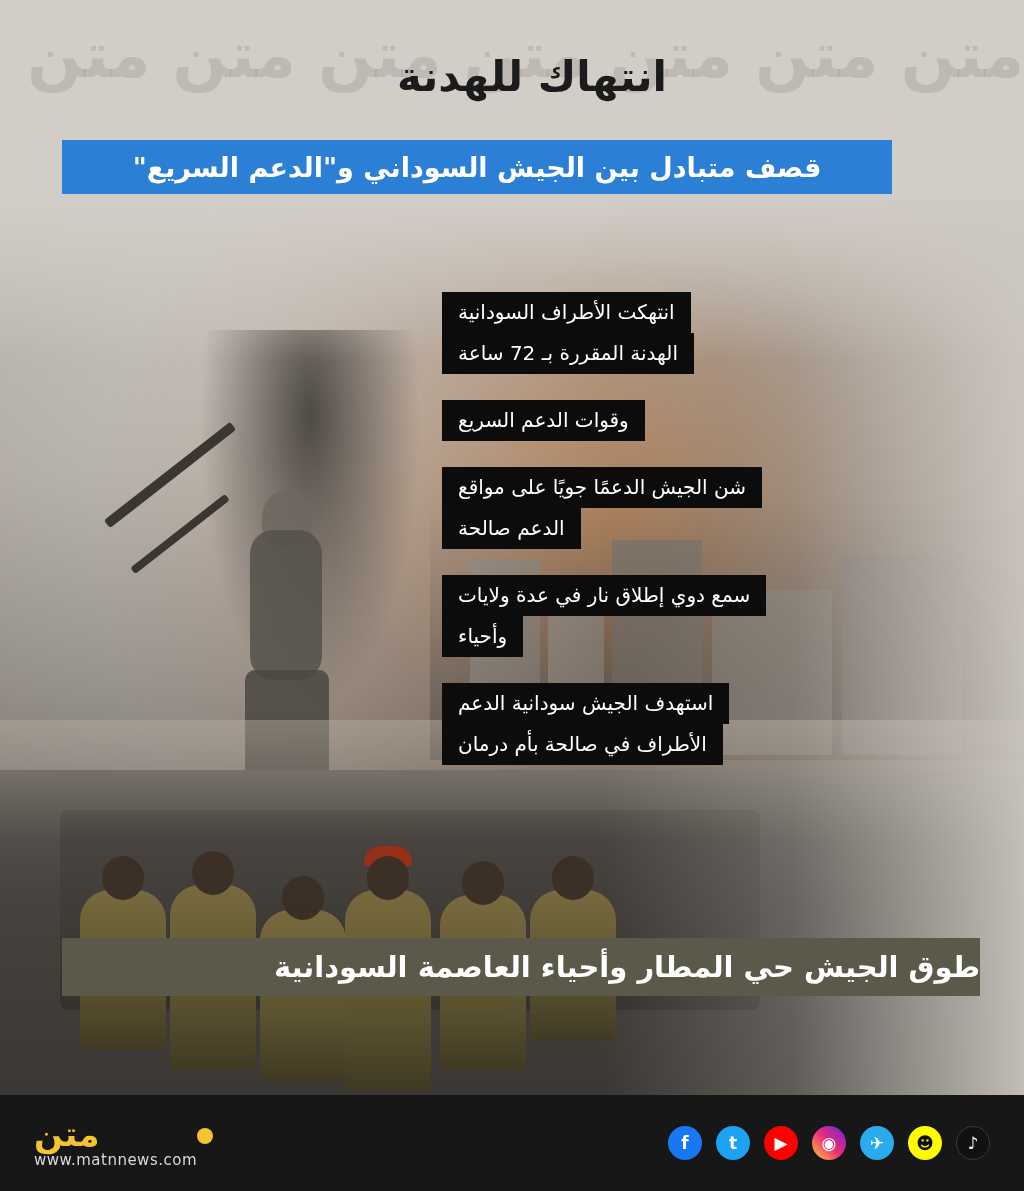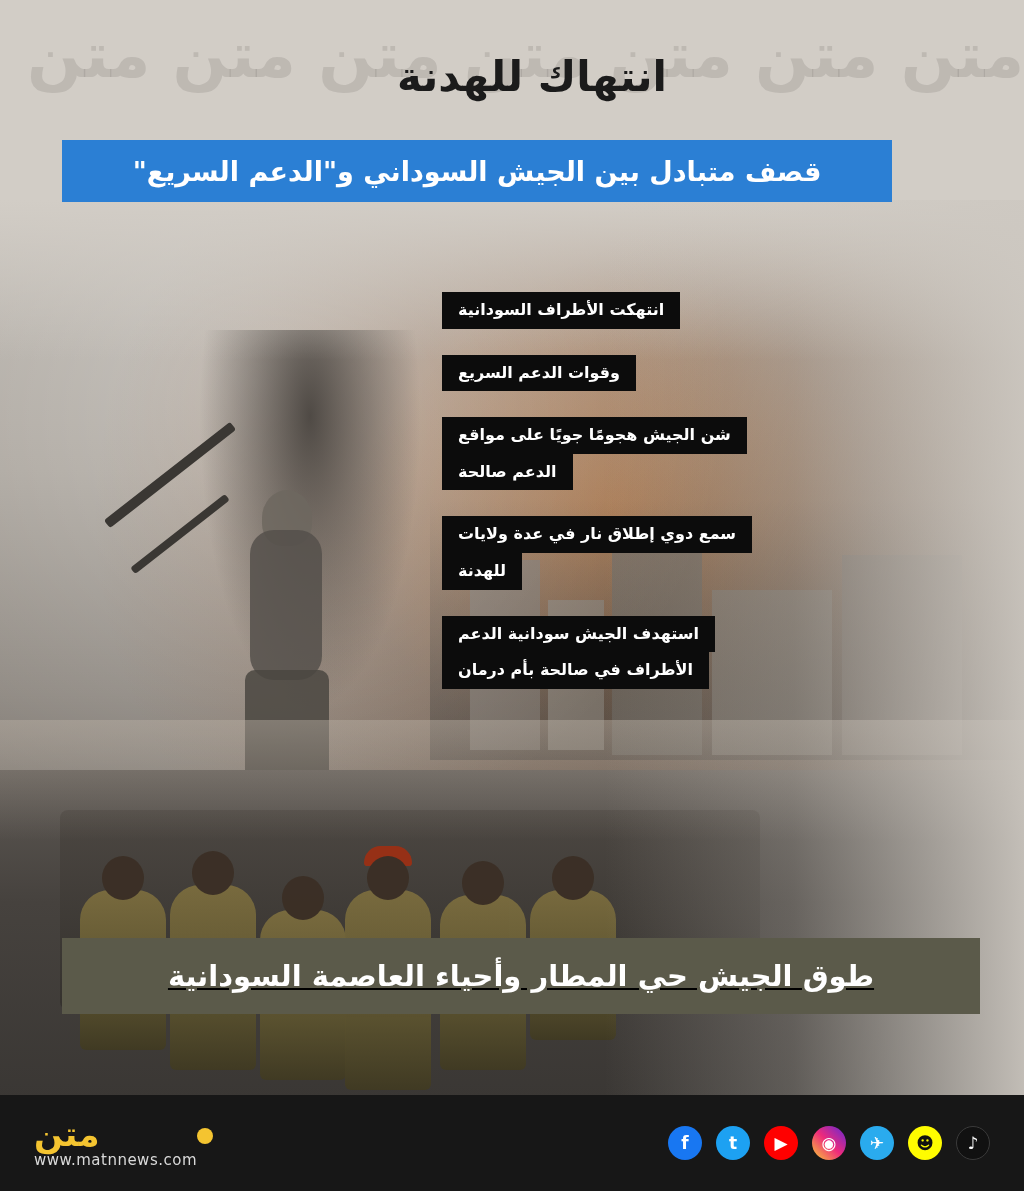--- a/index.html
+++ b/index.html
@@ -137,53 +137,53 @@
   
   .headline {
     position:absolute; top:52px; left:0; width:1024px;
     text-align:center;
     font-size:42px; font-weight:bold;
     color:#1b1b1b;
     letter-spacing:0px;
     margin-left:20px;
   }
   .subhead-wrap {
-    position:absolute; top:140px; left:62px; width:830px; height:62px;
+    position:absolute; top:140px; left:62px; width:830px; height:54px;
     background:#2b7fd4;
     display:flex; align-items:center; justify-content:center;
   }
   .subhead {
     color:#ffffff; font-size:27px; font-weight:bold;
   }
 
   
   .bullets {
     position:absolute; right:42px; top:292px; width:540px;
     display:flex; flex-direction:column; align-items:flex-end;
     gap:26px;
   }
   .bullet {
     display:flex; flex-direction:column; align-items:flex-end;
     gap:0px;
   }
   .bline {
     background:#0c0c0c;
     color:#ffffff;
-    font-size:16px; font-weight:bold;
+    font-size:20px; font-weight:normal;
     padding:9px 16px 10px 16px;
     display:inline-block;
     line-height:1.1;
     white-space:nowrap;
   }
 
   
   .banner {
-    position:absolute; left:62px; top:938px; width:918px; height:76px;
+    position:absolute; left:62px; top:938px; width:918px; height:58px;
     background:#5b5a4a;
-    display:flex; align-items:center; justify-content:center;text-decoration:underline;
+    display:flex; align-items:center; 
   }
   .banner span {
     color:#ffffff; font-size:29px; font-weight:bold;
   }
 
   
   .footer {
     position:absolute; left:0; bottom:0; width:1024px; height:96px;
     background:#171717;
     display:flex; align-items:center; justify-content:space-between;
@@ -274,34 +274,35 @@
   <div class="headline">انتهاك للهدنة</div>
 
   <div class="subhead-wrap">
     <div class="subhead">قصف متبادل بين الجيش السوداني و"الدعم السريع"</div>
   </div>
 
   <div class="bullets">
 
     <div class="bullet">
       <span class="bline">انتهكت الأطراف السودانية</span>
+      <span class="bline">الهدنة المقررة بـ 72 ساعة</span>
     </div>
 
     <div class="bullet">
       <span class="bline">وقوات الدعم السريع</span>
     </div>
 
     <div class="bullet">
-      <span class="bline">شن الجيش هجومًا جويًا على مواقع</span>
+      <span class="bline">شن الجيش الدعمًا جويًا على مواقع</span>
       <span class="bline">الدعم صالحة</span>
     </div>
 
     <div class="bullet">
       <span class="bline">سمع دوي إطلاق نار في عدة ولايات</span>
-      <span class="bline">للهدنة</span>
+      <span class="bline">وأحياء</span>
     </div>
 
     <div class="bullet">
       <span class="bline">استهدف الجيش سودانية الدعم</span>
       <span class="bline">الأطراف في صالحة بأم درمان</span>
     </div>
 
   </div>
 
   <div class="banner">

